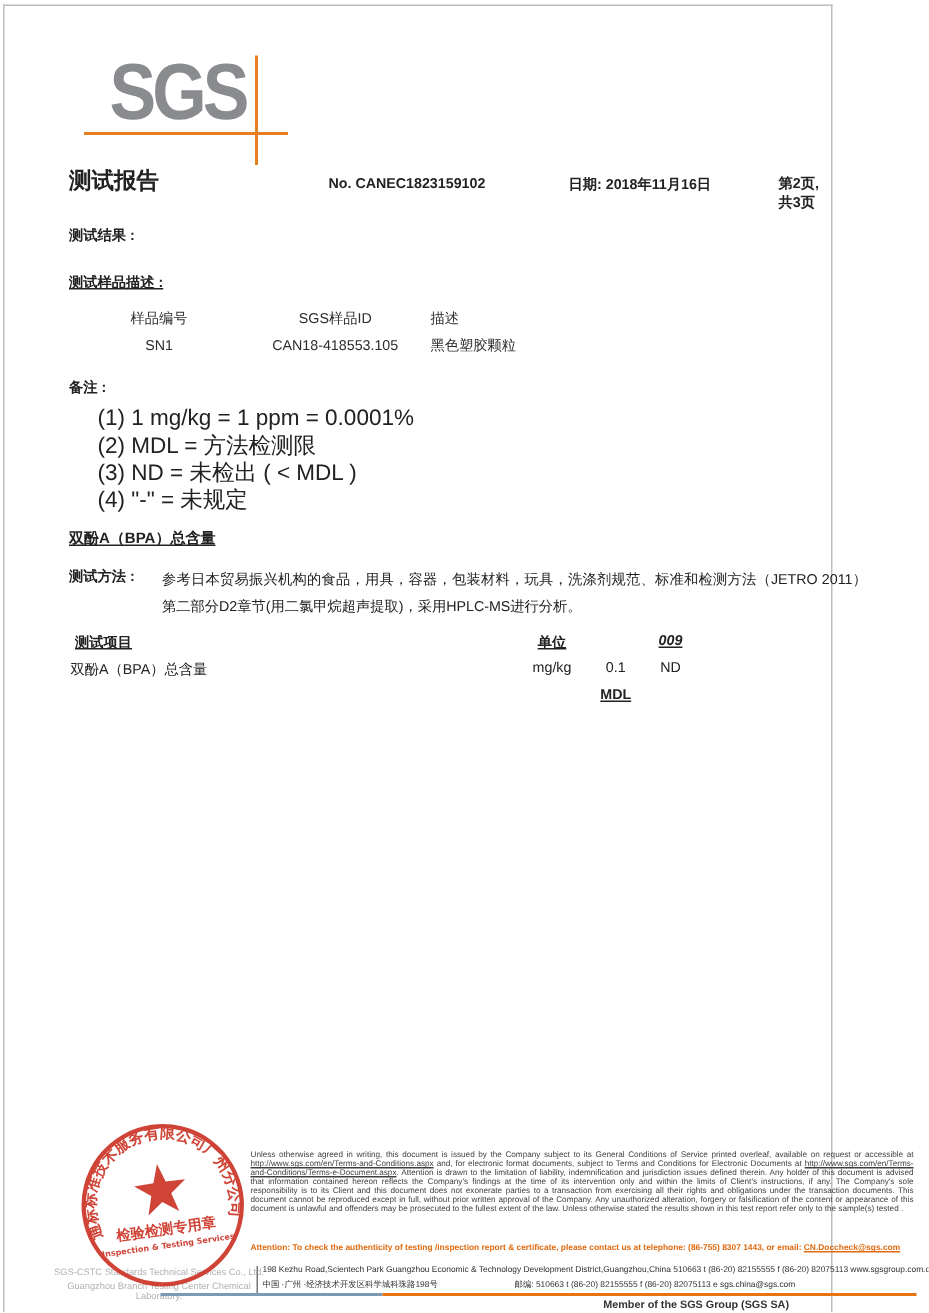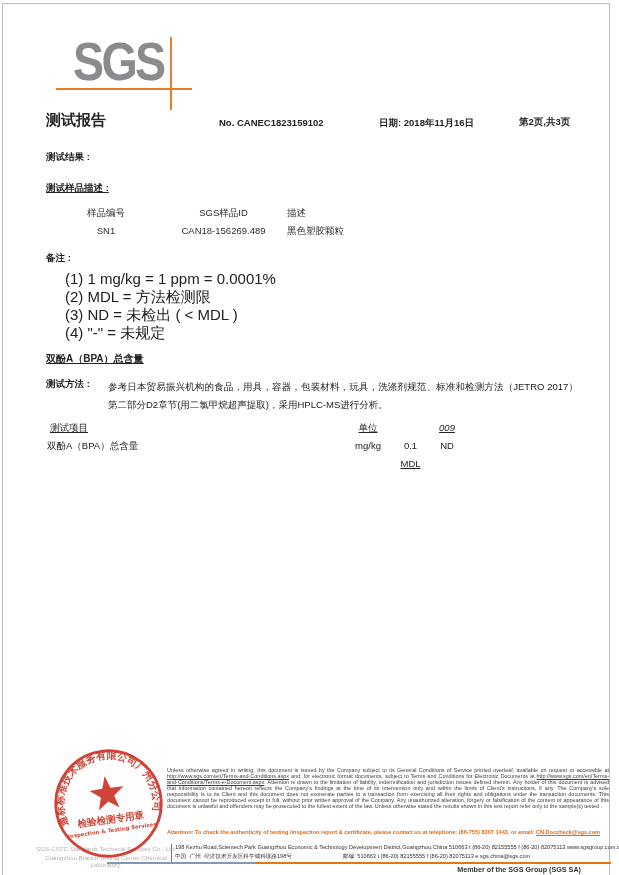--- a/index.html
+++ b/index.html
@@ -1,17 +1,17 @@
 <!DOCTYPE html>
 <html><head>
 <meta charset="utf-8">
 <style>
   html,body{margin:0;padding:0;background:#ffffff;}
   body{width:619px;height:875px;position:relative;font-family:"Liberation Sans","DejaVu Sans",sans-serif;color:#2e2e2e;}
-  .page{position:absolute;left:2px;top:3px;width:608px;height:872px;background:#fff;border-top:1px solid #bdbdbd;border-left:1px solid #bdbdbd;border-right:1px solid #bdbdbd;box-sizing:border-box;}
+  .page{position:absolute;left:2px;top:3px;width:553px;height:872px;background:#fff;border-top:1px solid #bdbdbd;border-left:1px solid #bdbdbd;border-right:1px solid #bdbdbd;box-sizing:border-box;}
   .abs{position:absolute;}
 
   
   .sgs-letters{left:70px;top:32px;font-size:53px;font-weight:bold;color:#8a8b8f;letter-spacing:-3px;line-height:52px;transform:scaleX(.88);transform-origin:left top;}
   .logo-hline{left:53px;top:84px;width:136px;height:2px;background:#e87e22;}
   .logo-vline{left:167px;top:33px;width:2px;height:73px;background:#e87e22;}
 
   
   .title{left:43px;top:107px;font-size:15px;font-weight:bold;color:#222;}
   .hmeta{font-size:9.5px;color:#222;font-weight:bold;}
@@ -34,21 +34,21 @@
 
   .notes-label{left:43px;top:248px;}
   .note{left:62px;font-size:15px;color:#222;}
 
   .bpa-heading{left:43px;top:348px;font-size:10px;}
   .method-label{left:43px;top:374px;}
   .method-text{left:105px;top:374px;width:470px;font-size:9.5px;line-height:18px;color:#222;text-align:justify;}
 
   
   .rt{font-size:9.5px;color:#222;}
-  .rt-h{font-weight:normal;}
+  .rt-h{font-weight:bold;}
   .it{font-style:italic;}
 
   
   .stamp{left:48px;top:742px;width:115px;height:115px;transform:rotate(-8deg);opacity:.92;}
   .company-gray{left:28px;font-size:6.2px;color:#b1b1b1;width:150px;text-align:center;}
   .legal{left:164px;top:764px;width:442px;font-size:5.45px;line-height:5.95px;color:#3f3f3f;text-align:justify;}
   .legal .lnk{text-decoration:underline;}
   .attention{left:164px;top:825px;width:442px;font-size:5.6px;line-height:6px;color:#e06a10;font-weight:bold;}
   .attention .lnk{text-decoration:underline;}
   .addr-divider{left:168px;top:840px;width:1px;height:18px;background:#777;}
@@ -77,34 +77,34 @@
 
   <div class="abs lbl u sample-heading">测试样品描述 :</div>
   <div class="abs sample-table">
     <div class="row hdr">
       <div class="c1">样品编号</div>
       <div class="c2">SGS样品ID</div>
       <div class="c3">描述</div>
     </div>
     <div class="row">
       <div class="c1">SN1</div>
-      <div class="c2">CAN18-156269.489</div>
+      <div class="c2">CAN18-418553.105</div>
       <div class="c3">黑色塑胶颗粒</div>
     </div>
   </div>
 
   <div class="abs lbl notes-label">备注 :</div>
   <div class="abs note" style="top:266px;">(1) 1 mg/kg = 1 ppm = 0.0001%</div>
   <div class="abs note" style="top:284px;">(2) MDL = 方法检测限</div>
   <div class="abs note" style="top:302px;">(3) ND = 未检出 ( &lt; MDL )</div>
   <div class="abs note" style="top:320px;">(4) "-" = 未规定</div>
 
   <div class="abs lbl u bpa-heading">双酚A（BPA）总含量</div>
   <div class="abs lbl method-label">测试方法 :</div>
-  <div class="abs method-text">参考日本贸易振兴机构的食品，用具，容器，包装材料，玩具，洗涤剂规范、标准和检测方法（JETRO 2017）第二部分D2章节(用二氯甲烷超声提取)，采用HPLC-MS进行分析。</div>
+  <div class="abs method-text">参考日本贸易振兴机构的食品，用具，容器，包装材料，玩具，洗涤剂规范、标准和检测方法（JETRO 2011）第二部分D2章节(用二氯甲烷超声提取)，采用HPLC-MS进行分析。</div>
 
   <div class="abs rt rt-h" style="left:47px;top:418px;"><span class="u">测试项目</span></div>
   <div class="abs rt rt-h" style="left:340px;top:418px;width:50px;text-align:center;"><span class="u">单位</span></div>
   <div class="abs rt rt-h" style="left:385px;top:418px;width:45px;text-align:center;margin-top:36px;"><span class="u">MDL</span></div>
   <div class="abs rt rt-h it" style="left:423px;top:418px;width:42px;text-align:center;"><span class="u">009</span></div>
 
   <div class="abs rt" style="left:44px;top:436px;">双酚A（BPA）总含量</div>
   <div class="abs rt" style="left:340px;top:436px;width:50px;text-align:center;">mg/kg</div>
   <div class="abs rt" style="left:385px;top:436px;width:45px;text-align:center;">0.1</div>
   <div class="abs rt" style="left:423px;top:436px;width:42px;text-align:center;">ND</div>

